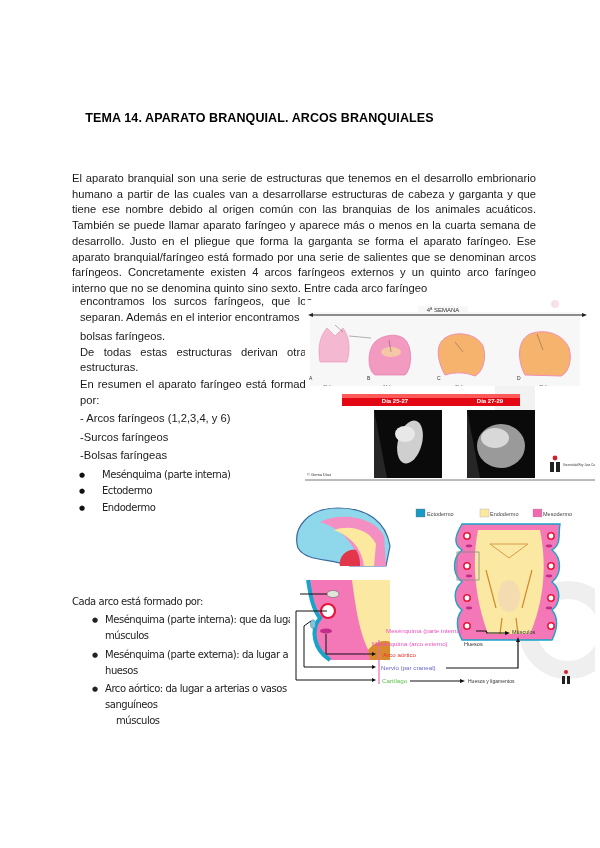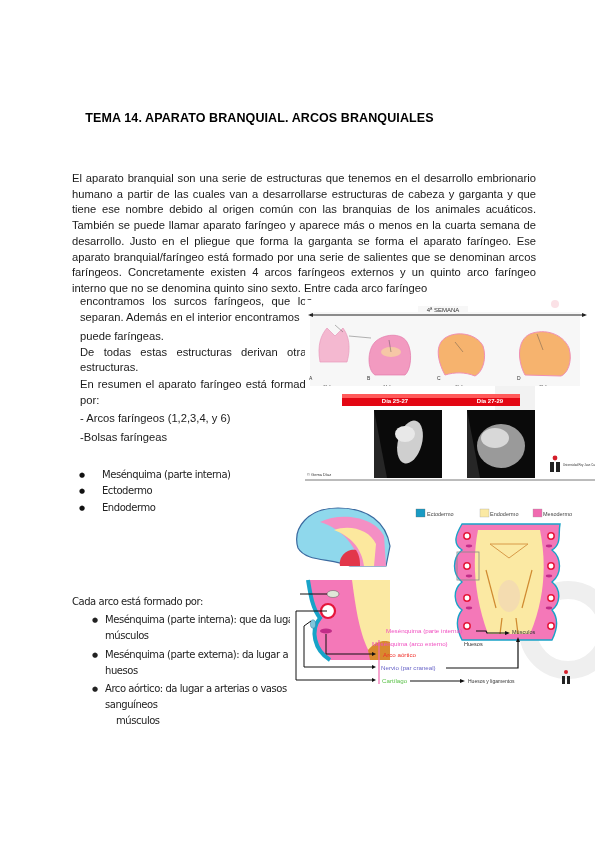--- a/index.html
+++ b/index.html
@@ -34,24 +34,25 @@
 </head>
 <body>
 
 <div class="abs title">TEMA 14. APARATO BRANQUIAL. ARCOS BRANQUIALES</div>
 
 <div class="abs para">El aparato branquial son una serie de estructuras que tenemos en el desarrollo embrionario humano a partir de las cuales van a desarrollarse estructuras de cabeza y garganta y que tiene ese nombre debido al origen común con las branquias de los animales acuáticos. También se puede llamar aparato faríngeo y aparece más o menos en la cuarta semana de desarrollo. Justo en el pliegue que forma la garganta se forma el aparato faríngeo. Ese aparato branquial/faríngeo está formado por una serie de salientes que se denominan arcos faríngeos. Concretamente existen 4 arcos faríngeos externos y un quinto arco faríngeo interno que no se denomina quinto sino sexto. Entre cada arco faríngeo</div>
 
 <div class="abs para-narrow">
   <div class="ln" style="text-align-last:justify">encontramos los surcos faríngeos, que los</div>
   <div class="ln">separan. Además en el interior encontramos</div>
-  <div class="ln gap">puede faríngeas.</div>
+  <div class="ln gap">bolsas faríngeos.</div>
   <div class="ln">De todas estas estructuras derivan otras estructuras.</div>
   <div class="ln" style="margin-top:1px">En resumen el aparato faríngeo está formado por:</div>
   <div class="ln" style="margin-top:3px">- Arcos faríngeos (1,2,3,4, y 6)</div>
+  <div class="ln" style="margin-top:3px">-Surcos faríngeos</div>
   <div class="ln" style="margin-top:3px">-Bolsas faríngeas</div>
 </div>
 
 <div class="abs sec2 calibri">
   <ul>
     <li class="bullet">Mesénquima (parte interna)</li>
     <li class="bullet">Ectodermo</li>
     <li class="bullet">Endodermo</li>
   </ul>
 </div>

